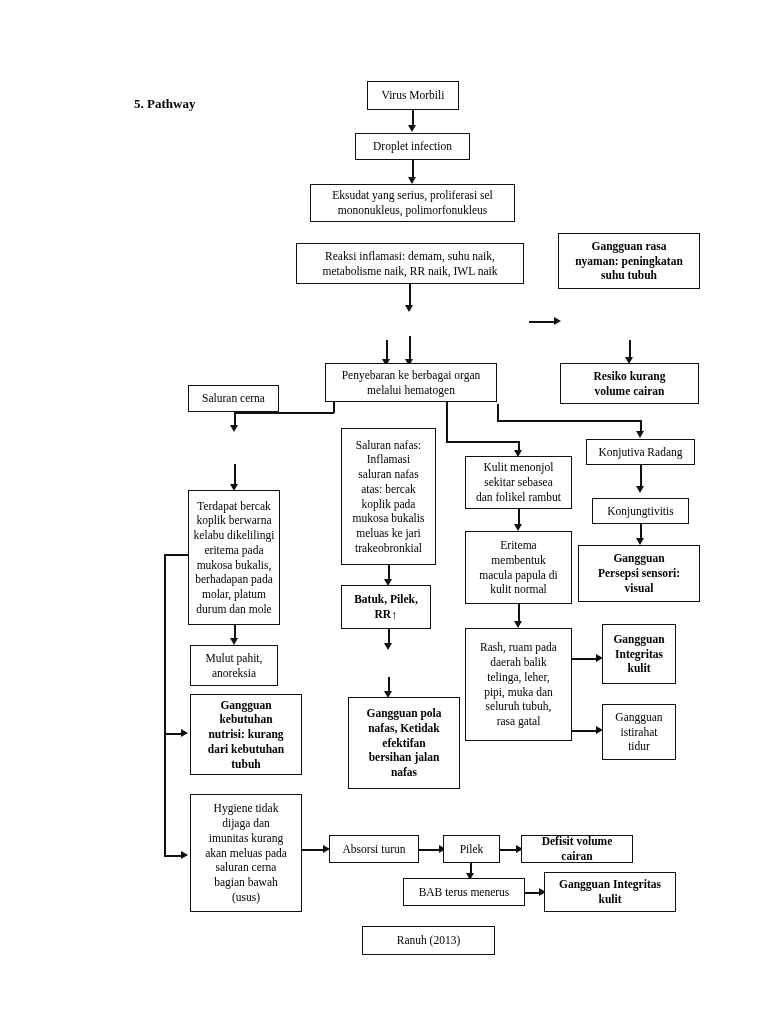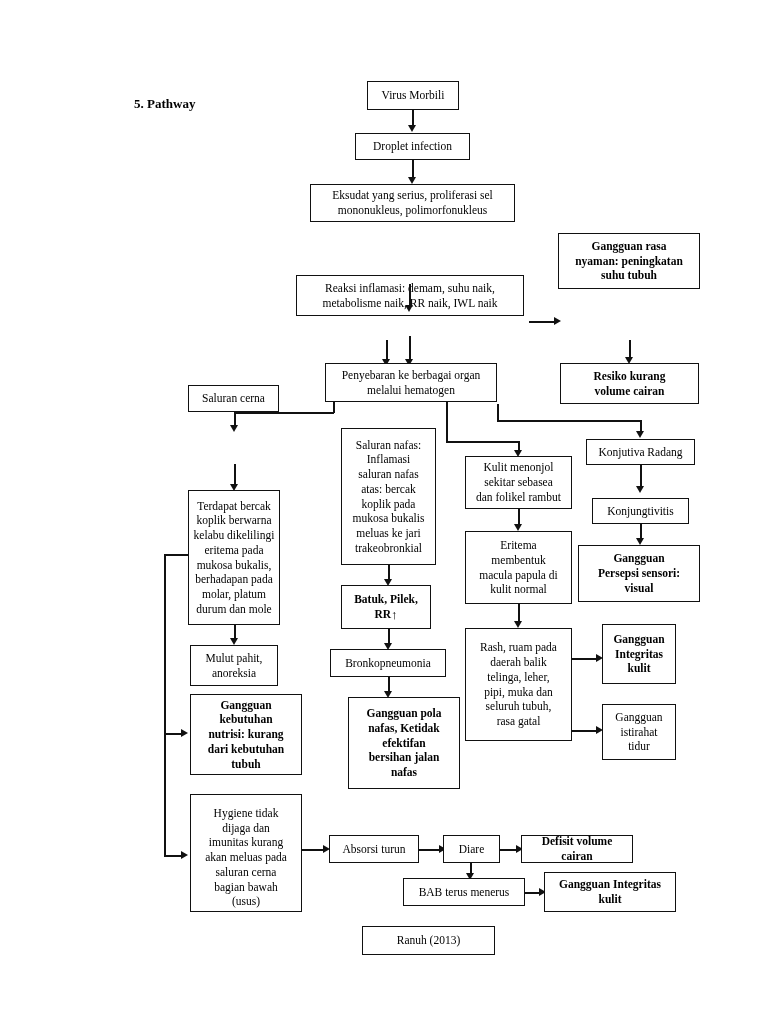--- a/index.html
+++ b/index.html
@@ -93,21 +93,21 @@
   </div>
 
   <div class="ln vln" style="left:412px; top:160px; height:19px;"></div>
   <div class="arrowdown" style="left:408px; top:177px;"></div>
 
   <div class="node" style="left:310px; top:184px; width:205px; height:38px;">
     <span class="txt">Eksudat yang serius, proliferasi sel
 mononukleus, polimorfonukleus</span>
   </div>
 
-  <div class="node" style="left:296px; top:243px; width:228px; height:41px;margin-top:32px;">
+  <div class="node" style="left:296px; top:243px; width:228px; height:41px;">
     <span class="txt">Reaksi inflamasi: demam, suhu naik,
 metabolisme naik, RR naik, IWL naik</span>
   </div>
 
   <div class="node bold" style="left:558px; top:233px; width:142px; height:56px;">
     <span class="txt">Gangguan rasa
 nyaman: peningkatan
 suhu tubuh</span>
   </div>
 
@@ -169,21 +169,21 @@
   </div>
 
   <div class="node bold" style="left:190px; top:694px; width:112px; height:81px;">
     <span class="txt">Gangguan
 kebutuhan
 nutrisi: kurang
 dari kebutuhan
 tubuh</span>
   </div>
 
-  <div class="node" style="left:190px; top:794px; width:112px; height:118px;align-items:flex-end;">
+  <div class="node" style="left:190px; top:794px; width:112px; height:118px;">
     <span class="txt">Hygiene tidak
 dijaga dan
 imunitas kurang
 akan meluas pada
 saluran cerna
 bagian bawah
 (usus)</span>
   </div>
 
   <div class="ln hln" style="left:164px; top:554px; width:25px;"></div>
@@ -208,23 +208,20 @@
   <div class="arrowdown" style="left:384px; top:579px;"></div>
 
   <div class="node" style="left:341px; top:585px; width:90px; height:44px;font-weight:bold;">
     <span class="txt"><span>Batuk, Pilek,
 RR</span><span class="uparrowglyph">↑</span></span>
   </div>
 
   <div class="ln vln" style="left:388px; top:629px; height:16px;"></div>
   <div class="arrowdown" style="left:384px; top:643px;"></div>
 
-  <div class="node" style="left:330px; top:649px; width:116px; height:28px;">
-    <span class="txt">Bronkopneumonia</span>
-  </div>
 
   <div class="ln vln" style="left:388px; top:677px; height:17px;"></div>
   <div class="arrowdown" style="left:384px; top:691px;"></div>
 
   <div class="node bold" style="left:332px; top:697px; width:112px; height:92px;margin-left:16px;">
     <span class="txt">Gangguan pola
 nafas, Ketidak
 efektifan
 bersihan jalan
 nafas</span>
@@ -310,21 +307,21 @@
   <div class="arrowright" style="left:323px; top:845px;"></div>
 
   <div class="node" style="left:329px; top:835px; width:90px; height:28px;">
     <span class="txt">Absorsi turun</span>
   </div>
 
   <div class="ln hln" style="left:419px; top:849px; width:23px;"></div>
   <div class="arrowright" style="left:439px; top:845px;"></div>
 
   <div class="node" style="left:443px; top:835px; width:57px; height:28px;">
-    <span class="txt">Diare</span>
+    <span class="txt">Pilek</span>
   </div>
 
   <div class="ln hln" style="left:500px; top:849px; width:19px;"></div>
   <div class="arrowright" style="left:516px; top:845px;"></div>
 
   <div class="node bold" style="left:521px; top:835px; width:112px; height:28px;">
     <span class="txt">Defisit volume cairan</span>
   </div>
 
   <div class="ln vln" style="left:470px; top:863px; height:13px;"></div>

